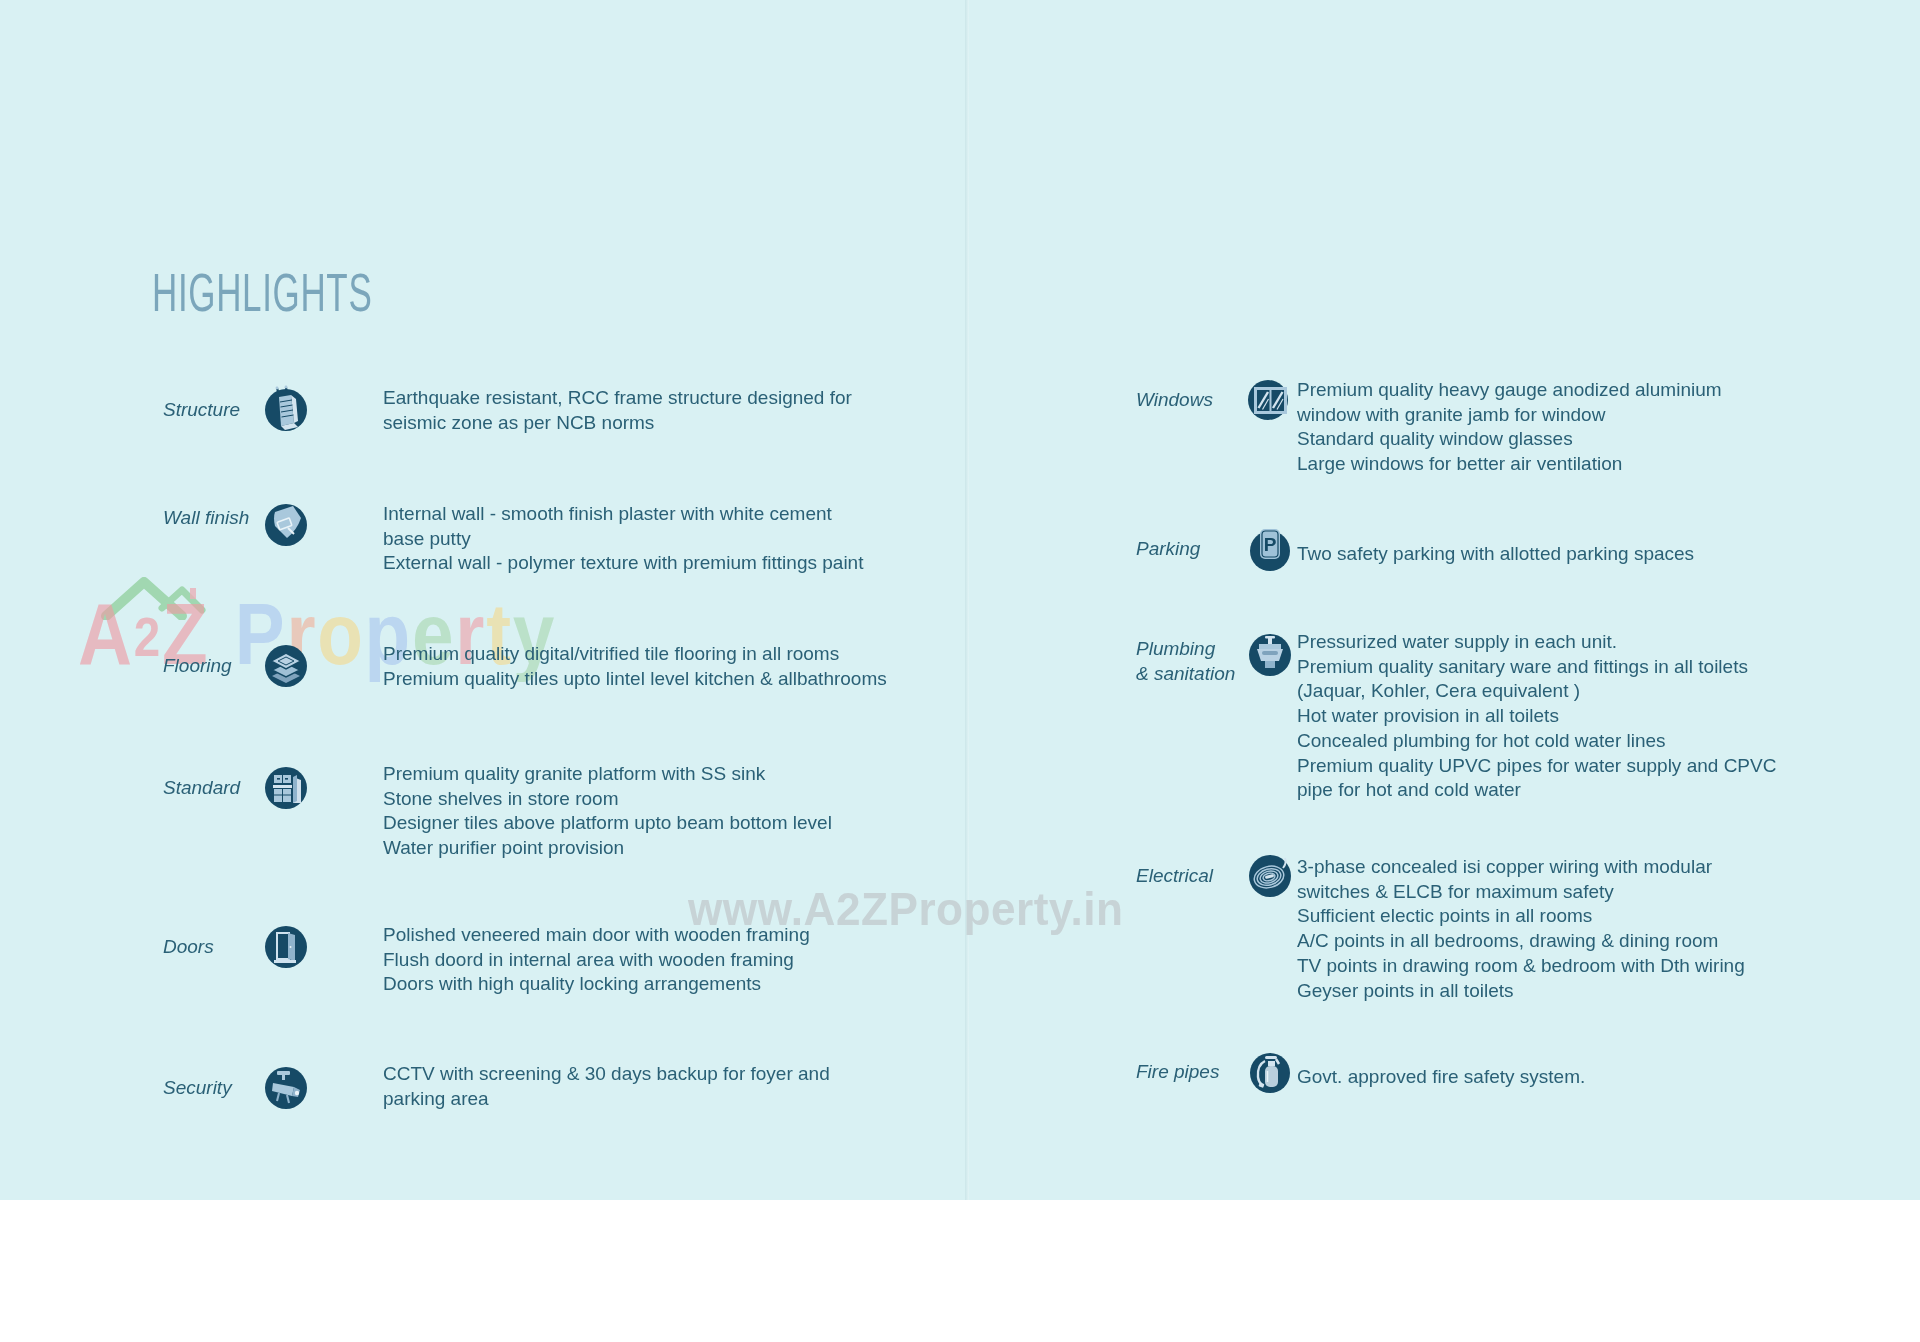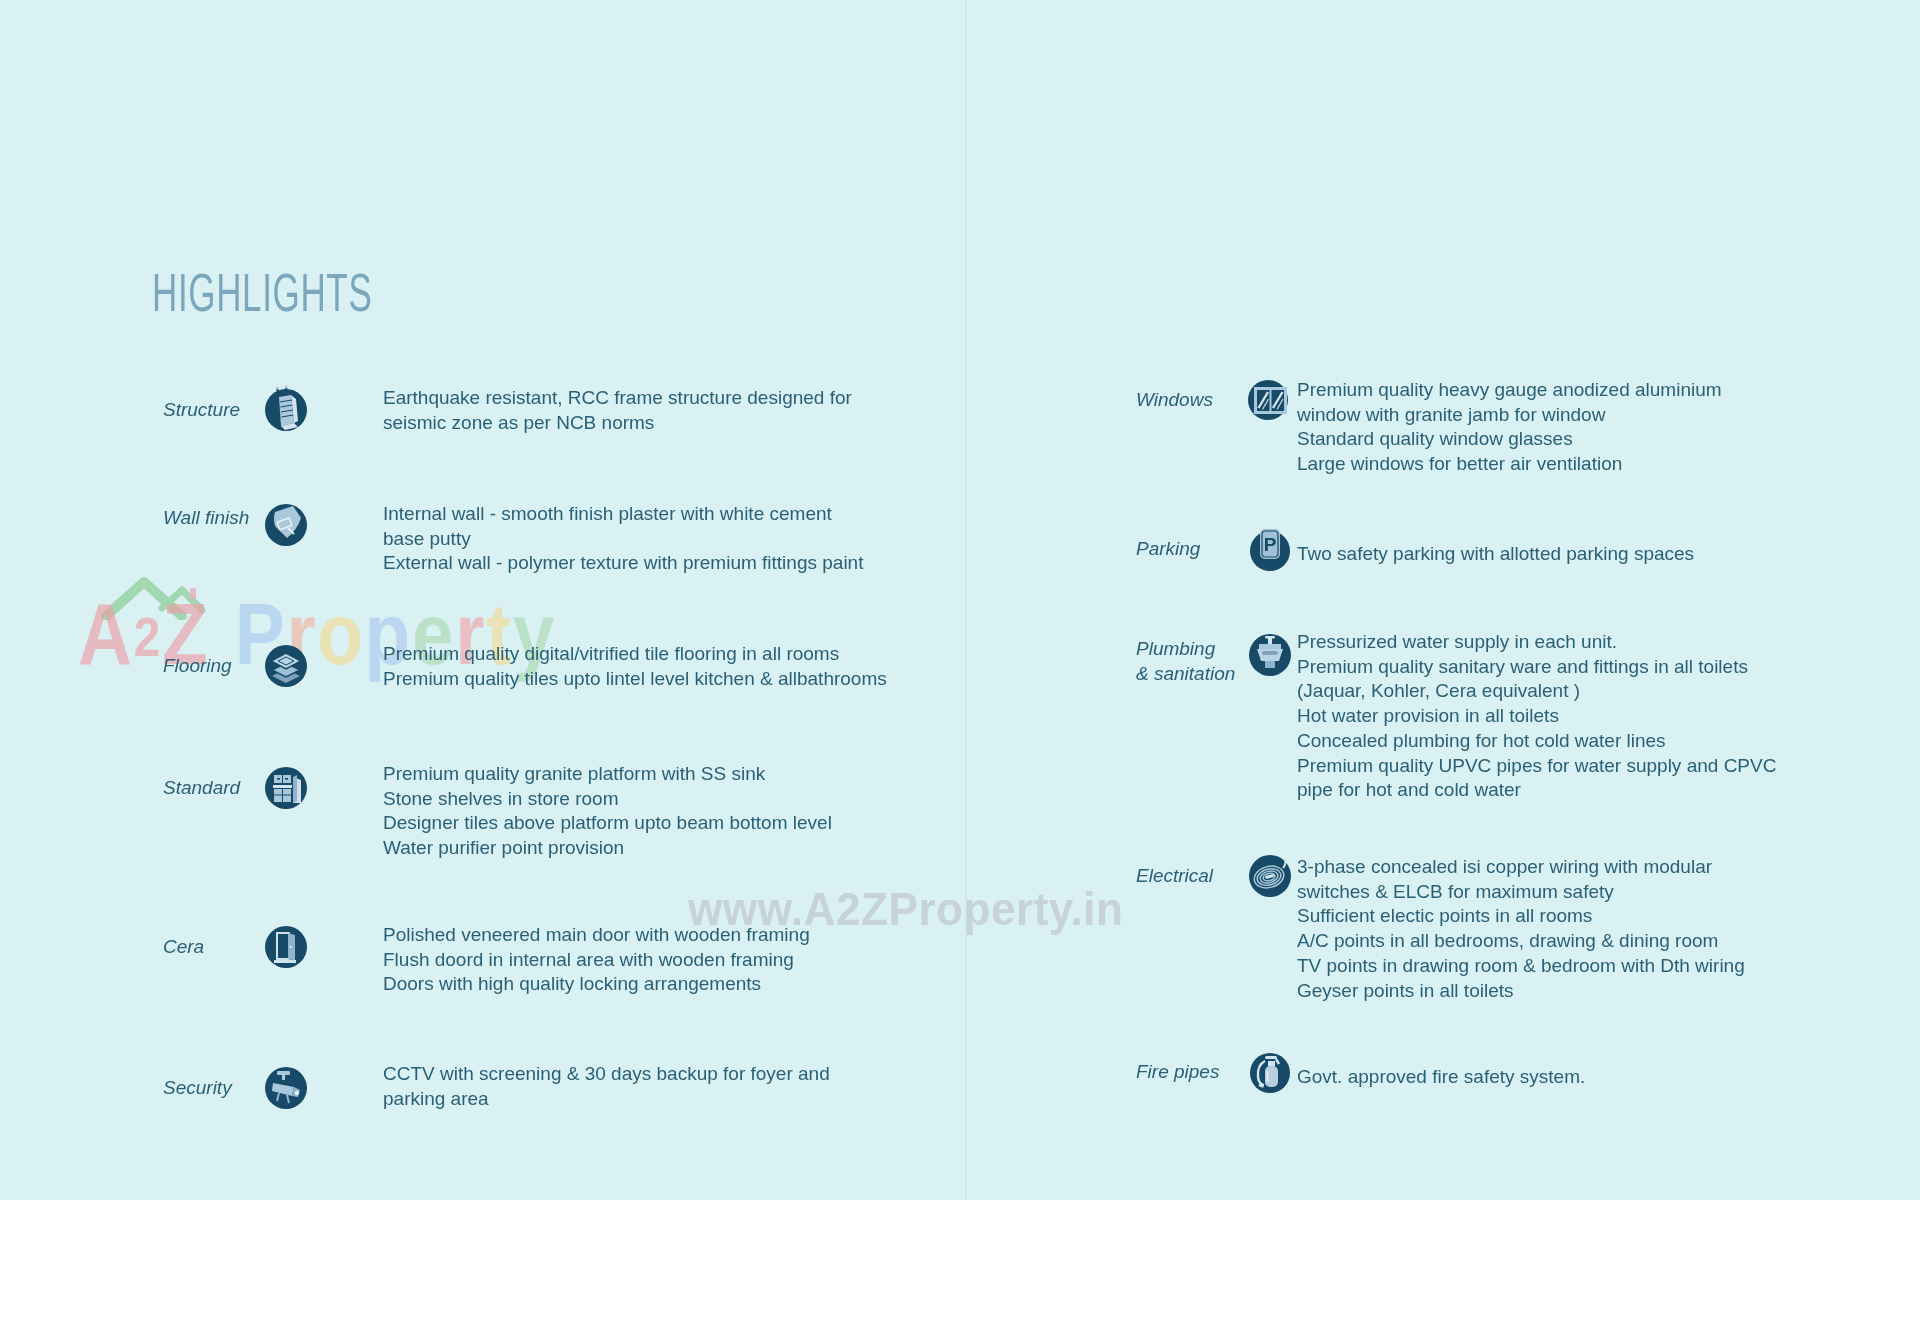--- a/index.html
+++ b/index.html
@@ -143,21 +143,21 @@
         <polygon points="32,14 36,12 36,38 32,40" fill="#8fb3cc"></polygon>
       </svg>
     </div>
     <div class="feature-text">Premium quality granite platform with SS sink
 Stone shelves in store room
 Designer tiles above platform upto beam bottom level
 Water purifier point provision</div>
   </div>
 
   <div class="feature-row col-left" style="top:923px">
-    <div class="feature-label" style="top:12px">Cera</div>
+    <div class="feature-label" style="top:12px">Doors</div>
     <div class="feature-icon" style="top:-1px">
       <svg width="50" height="50" viewBox="0 0 50 50">
         <circle cx="25" cy="25" r="21" fill="#164a66"></circle>
         <rect x="15" y="10" width="14" height="28" fill="#cfe2ee"></rect>
         <rect x="17" y="12" width="10" height="24" fill="#164a66"></rect>
         <polygon points="27,11 34,13 34,39 27,37" fill="#8fb3cc"></polygon>
         <circle cx="29.5" cy="25" r="1" fill="#e9f3f8"></circle>
         <rect x="13" y="38" width="22" height="3" fill="#cfe2ee"></rect>
       </svg>
     </div>

